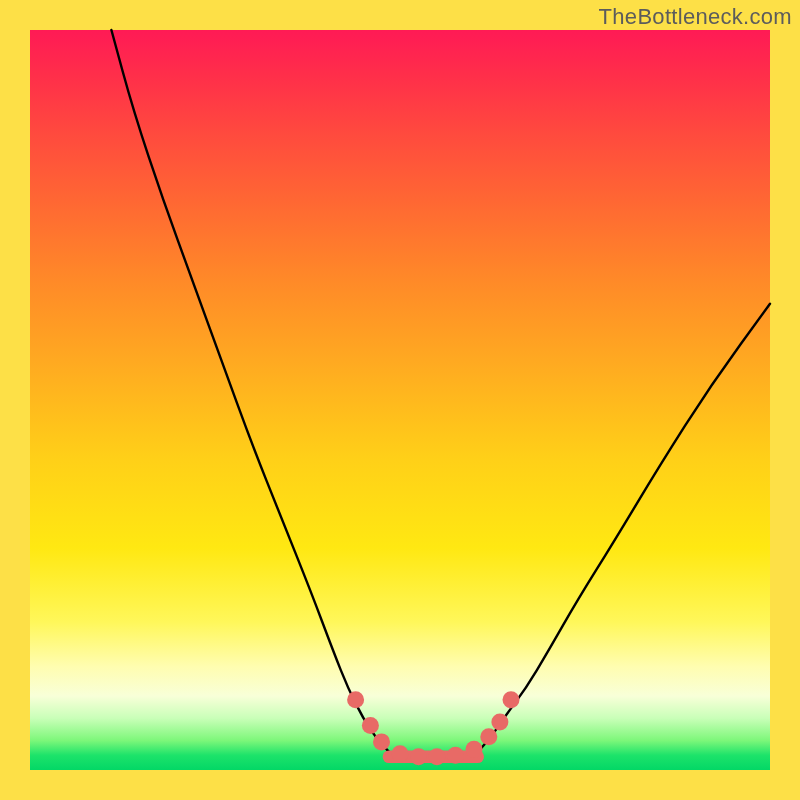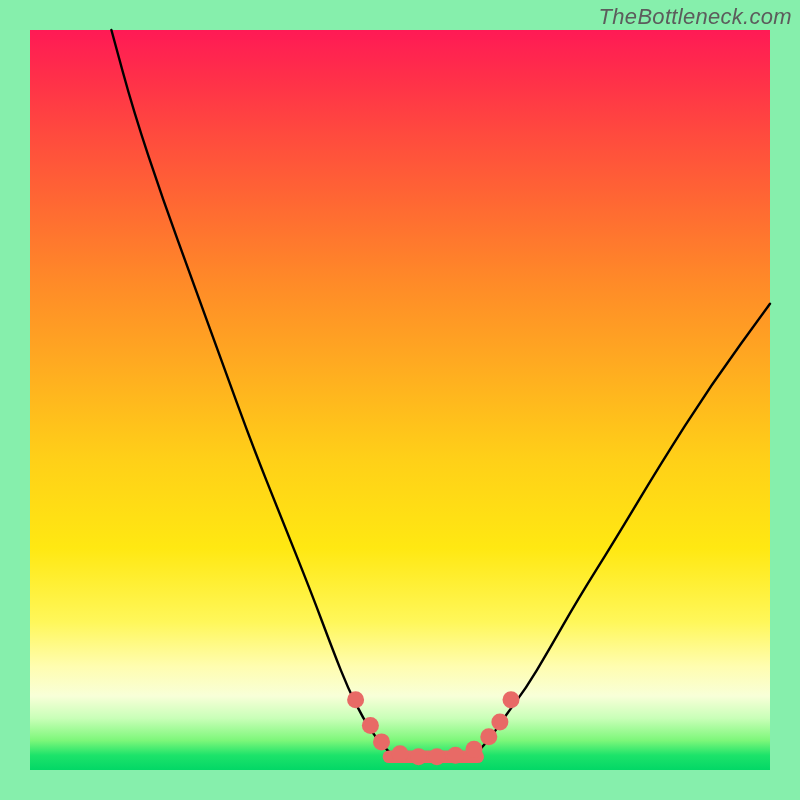--- a/index.html
+++ b/index.html
@@ -9,22 +9,21 @@
     height: 800px;
     overflow: hidden;
     background: #000;
     font-family: Arial, Helvetica, sans-serif;
   }
   .frame {
     position: absolute;
     top: 0; left: 0;
     width: 800px;
     height: 800px;
-    background: #86efac;
-    font-style: italic;
+    background: #fde047;
   }
   .plot {
     position: absolute;
     top: 30px;
     left: 30px;
     width: 740px;
     height: 740px;
     
     background: linear-gradient(to bottom,
       #ff1a55 0%,

